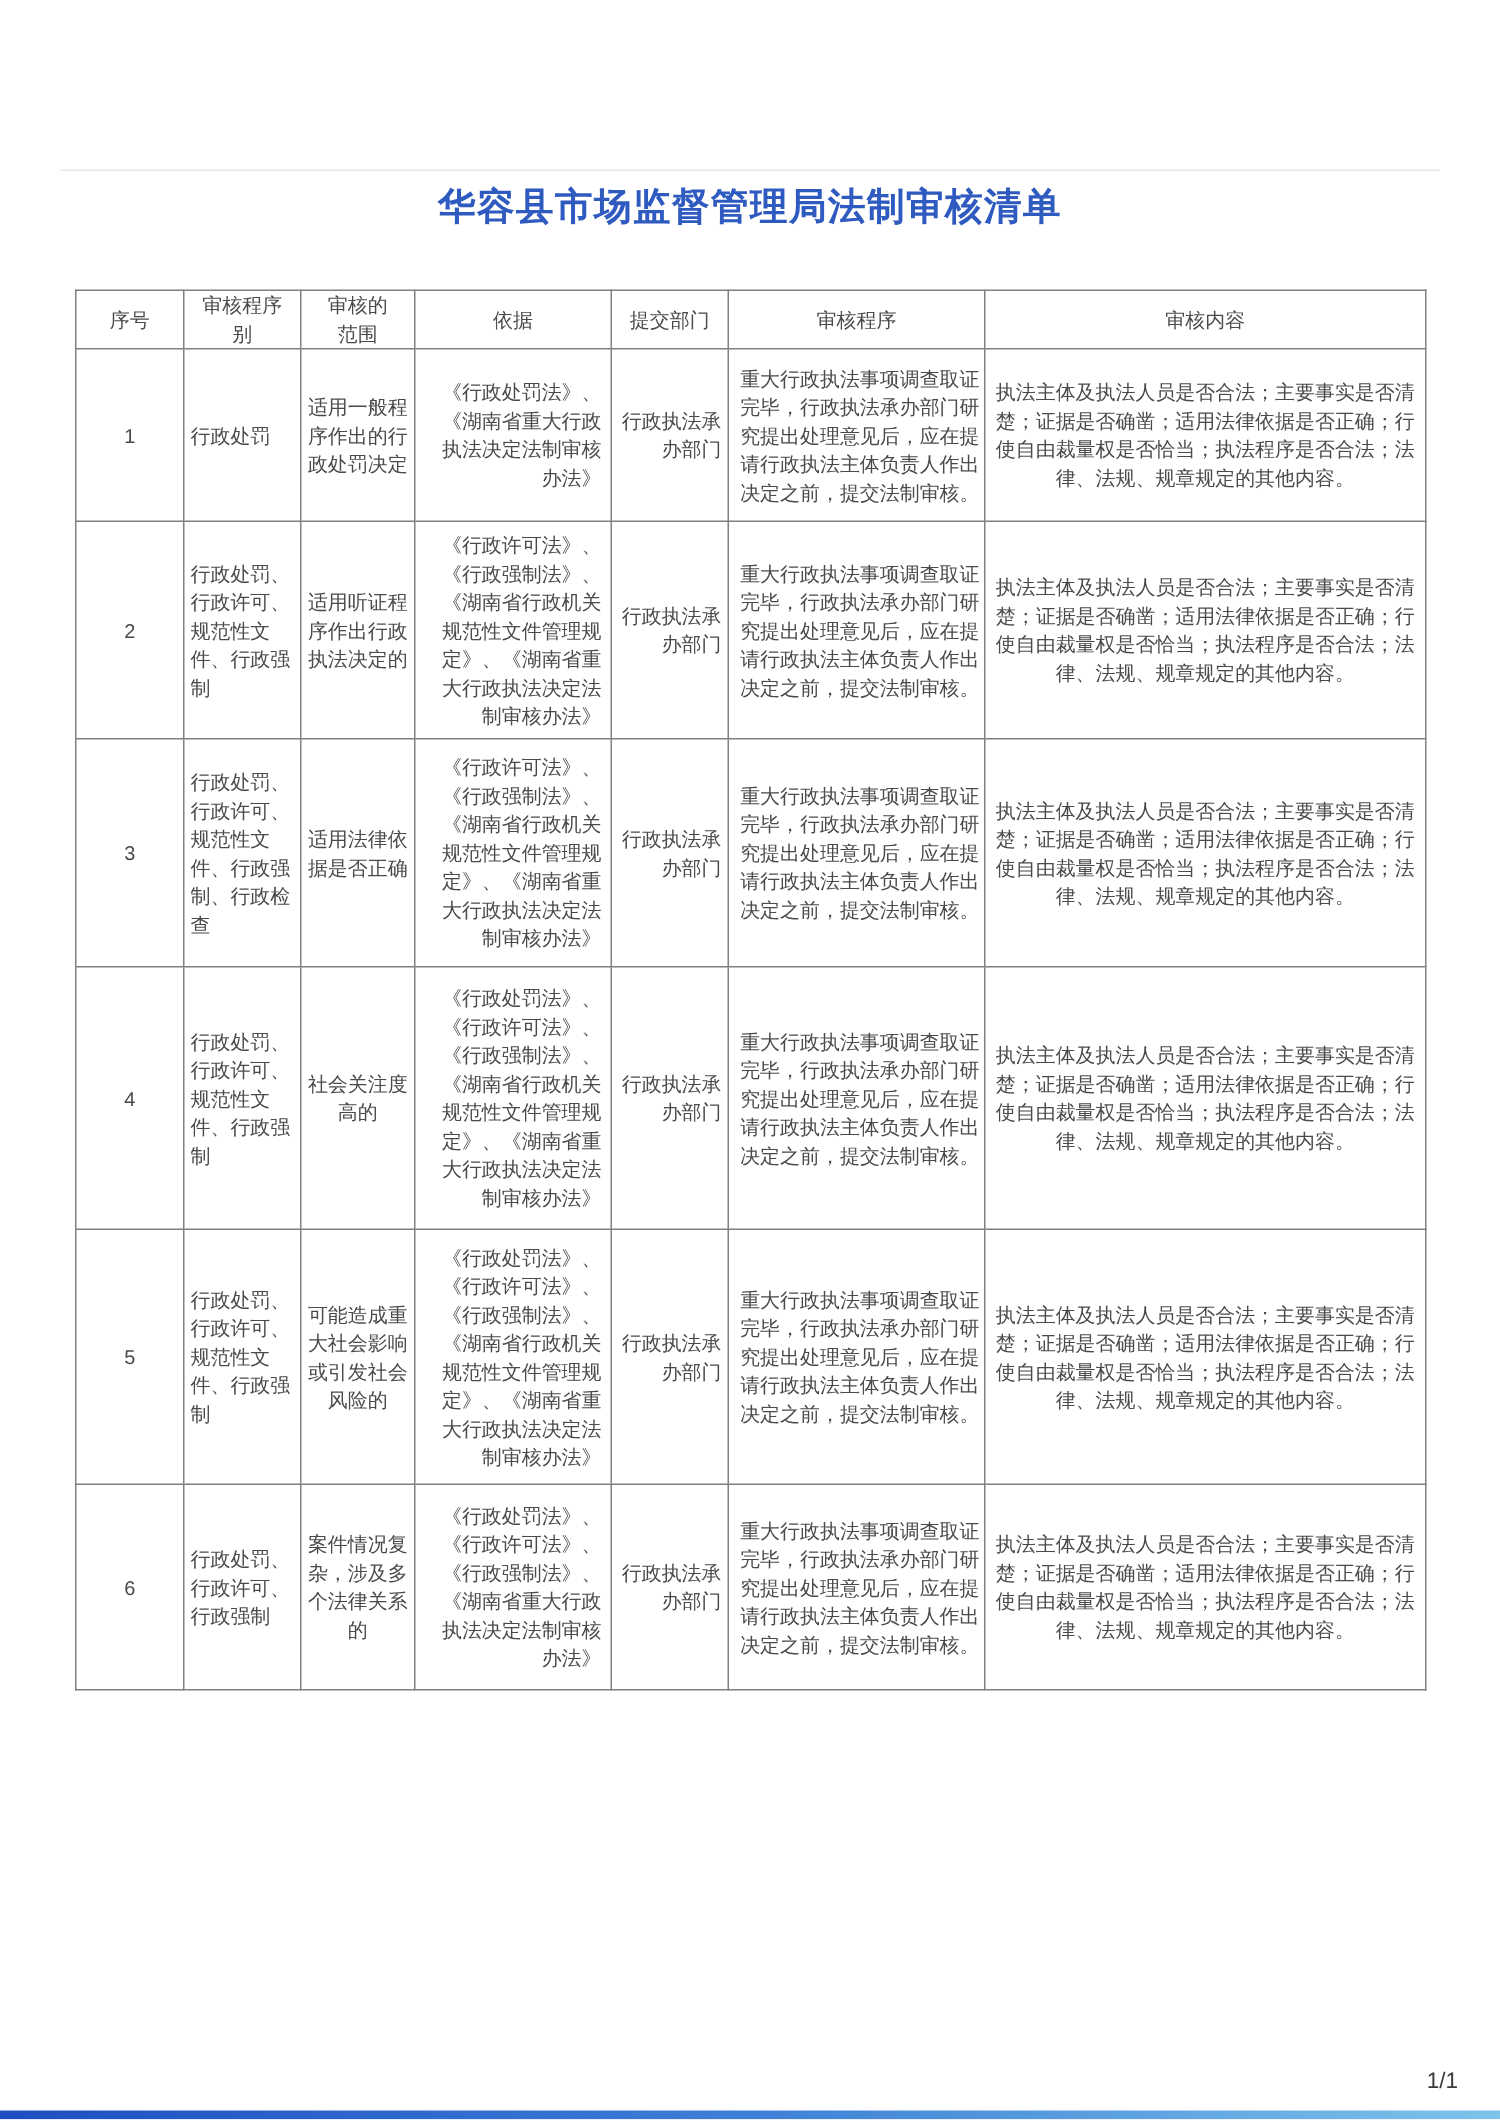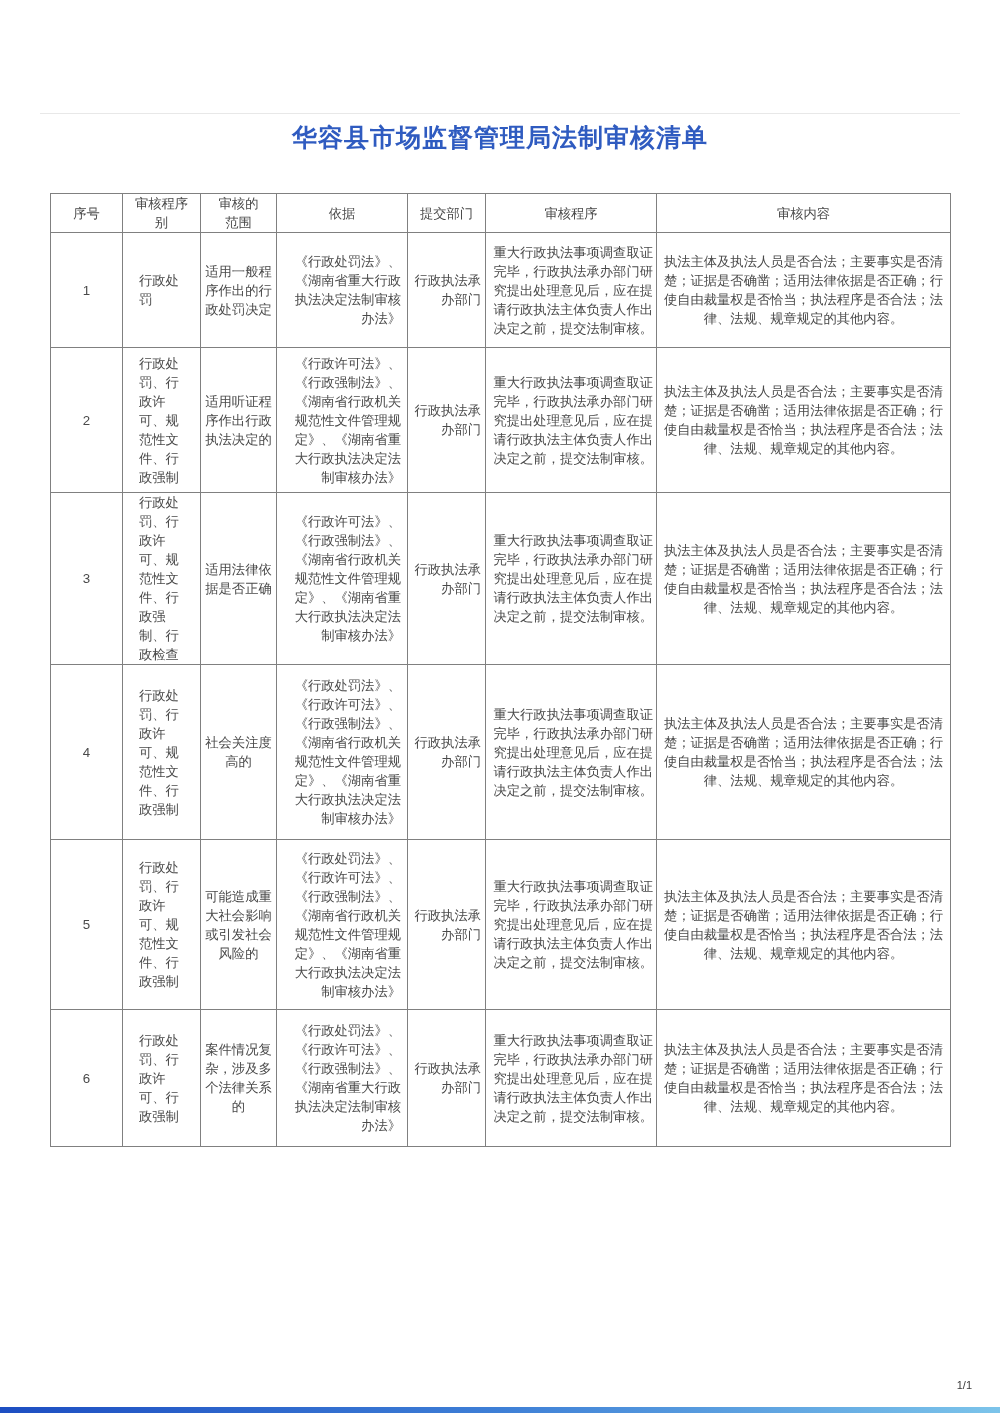--- a/index.html
+++ b/index.html
@@ -45,30 +45,30 @@
   }
   .review-table thead tr { height: 38px; }
   .review-table th { text-align: center; white-space: pre-line; padding: 0 2px; }
   .review-table tbody tr:nth-child(1) { height: 115px; }
   .review-table tbody tr:nth-child(2) { height: 145px; }
   .review-table tbody tr:nth-child(3) { height: 152px; }
   .review-table tbody tr:nth-child(4) { height: 175px; }
   .review-table tbody tr:nth-child(5) { height: 170px; }
   .review-table tbody tr:nth-child(6) { height: 137px; }
   td.cell-no         { text-align: center; padding: 0 2px; }
-  td.cell-category   { text-align: left;   padding: 0 16px; }
+  td.cell-category   { text-align: left;   padding: 0 4px; }
   td.cell-scope      { text-align: center; padding: 4px 4px; }
   td.cell-basis      { text-align: right;   padding: 0 6px; }
   td.cell-department { text-align: right; padding: 0 4px; }
   td.cell-procedure  { text-align: right;   padding: 0 3px; }
   td.cell-content    { text-align: center;   padding: 0 5px; }
   .page-indicator {
     position: absolute;
     top: 1379px; right: 28px;
-    font-size: 11px;
+    font-size: 15px;
     color: #3a3a3a;
   }
   .bottom-bar {
     position: absolute;
     left: 0; right: 0; bottom: 0;
     height: 6px;
     background: linear-gradient(to right, #1d4ec2, #3e7fd6, #7cc4ea);
   }
 </style>
 </head>

